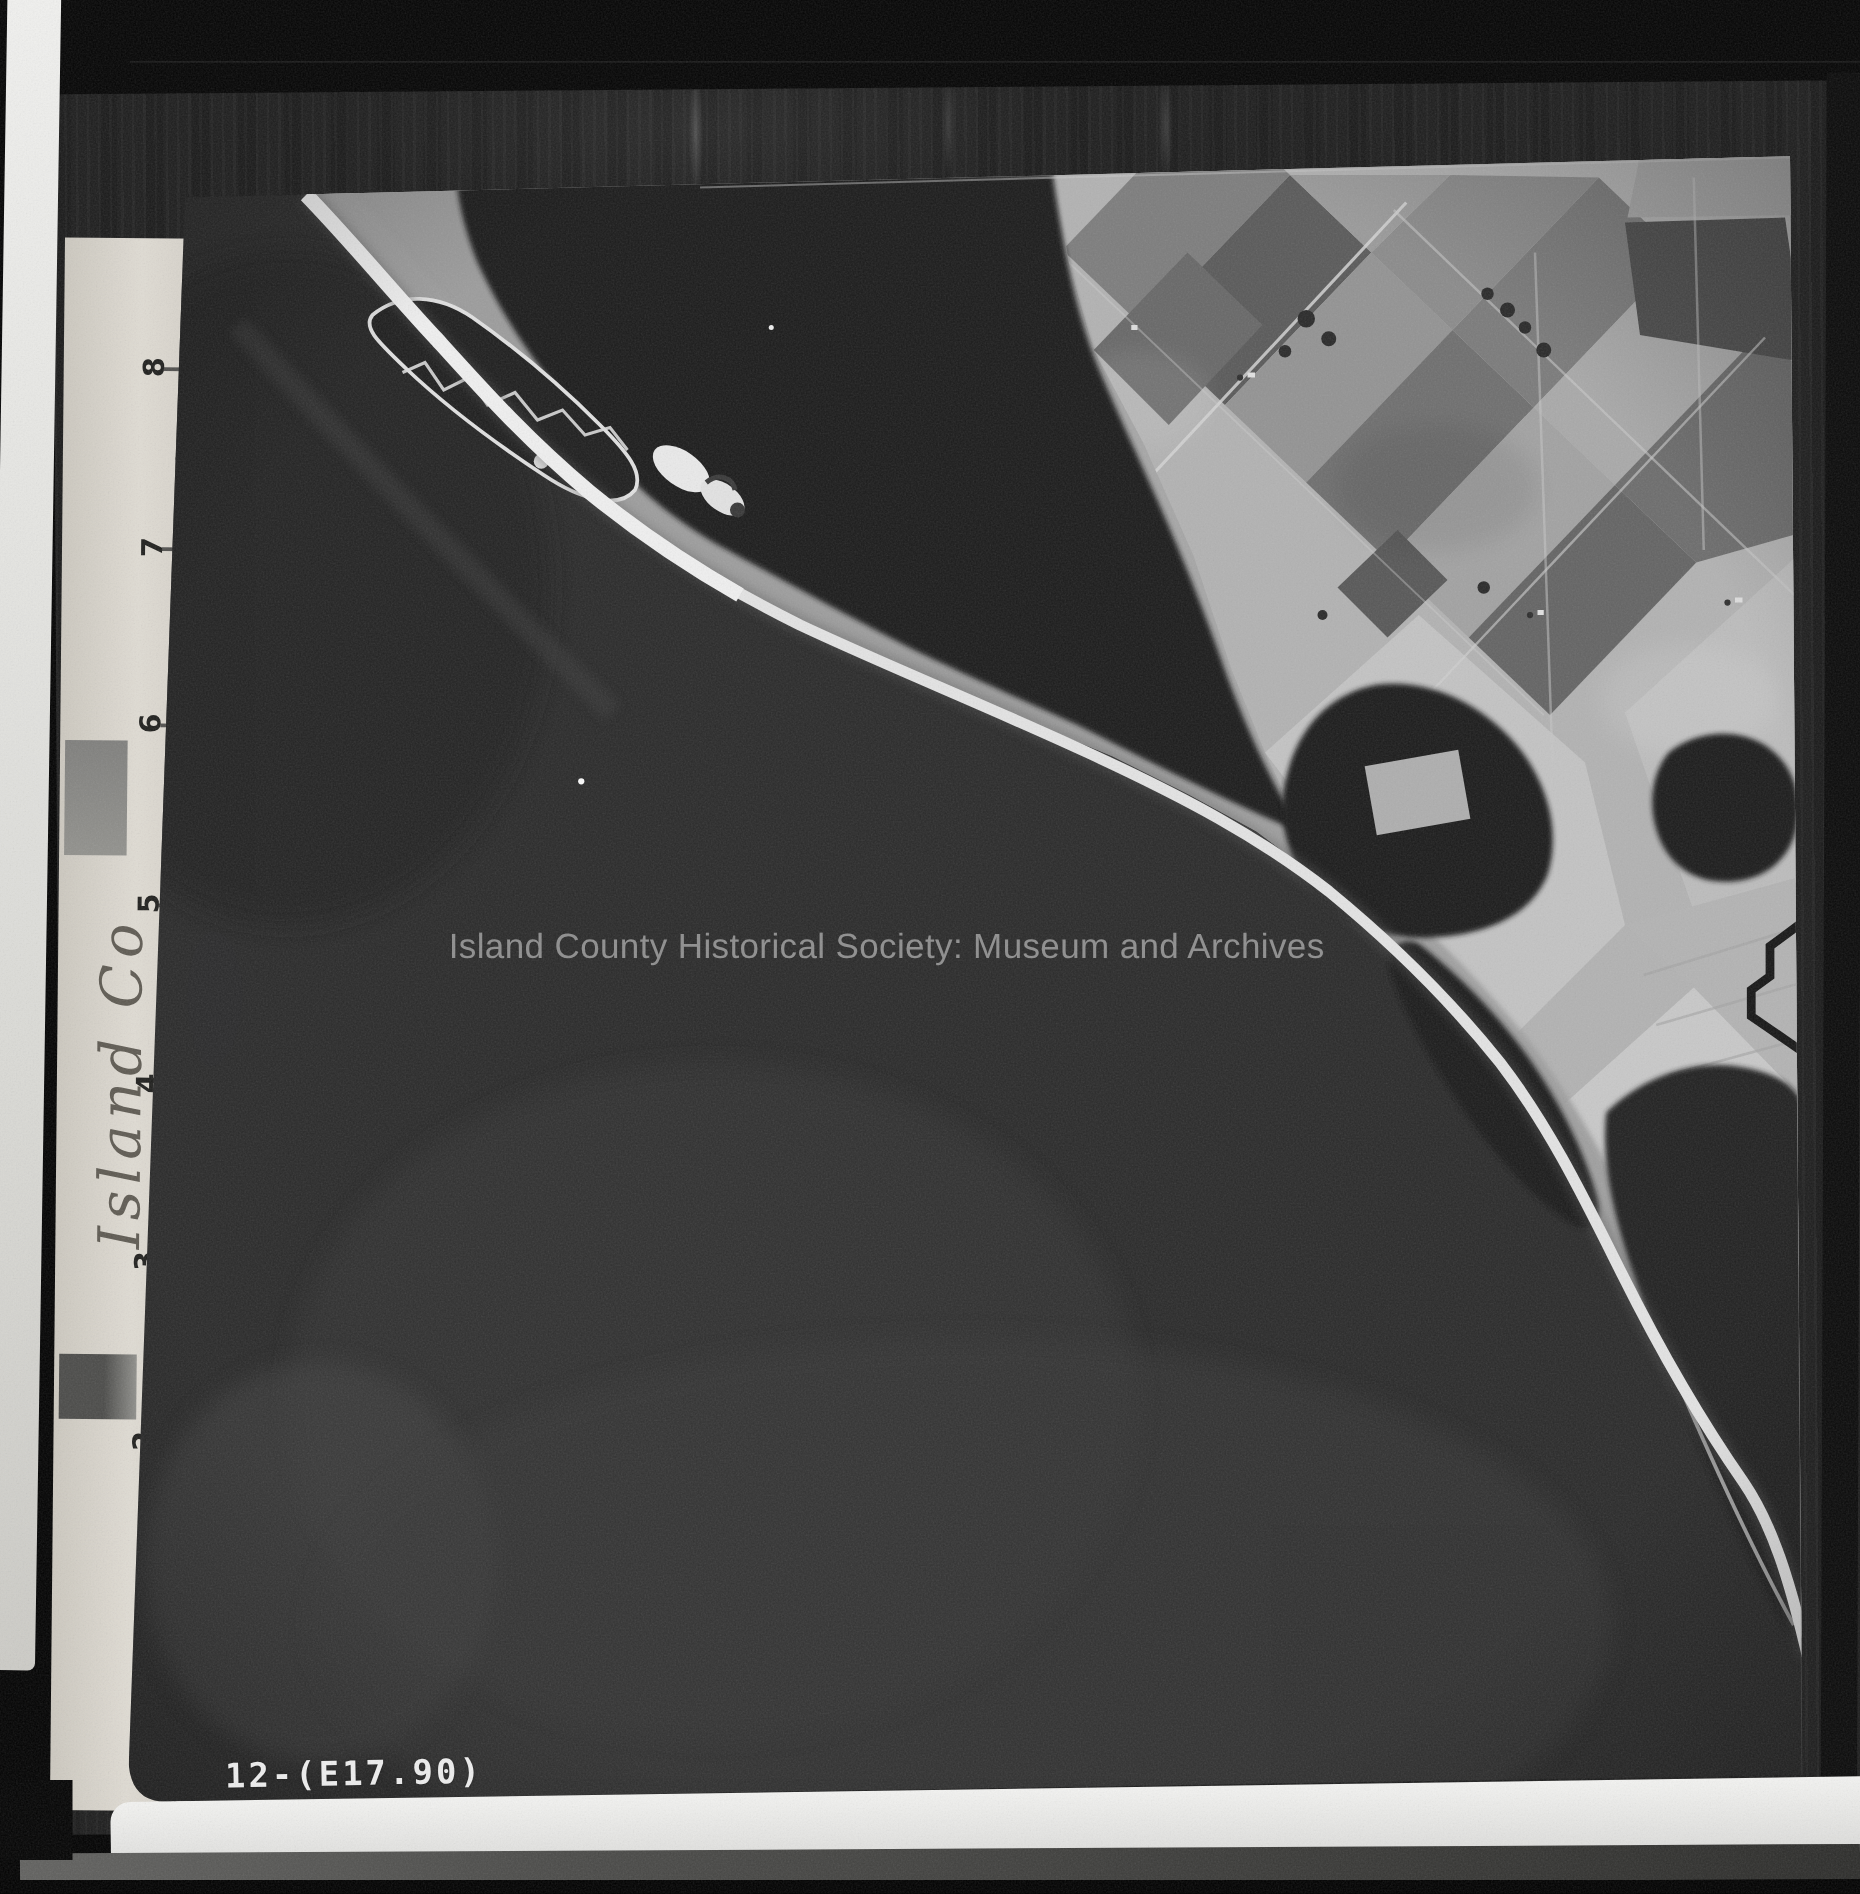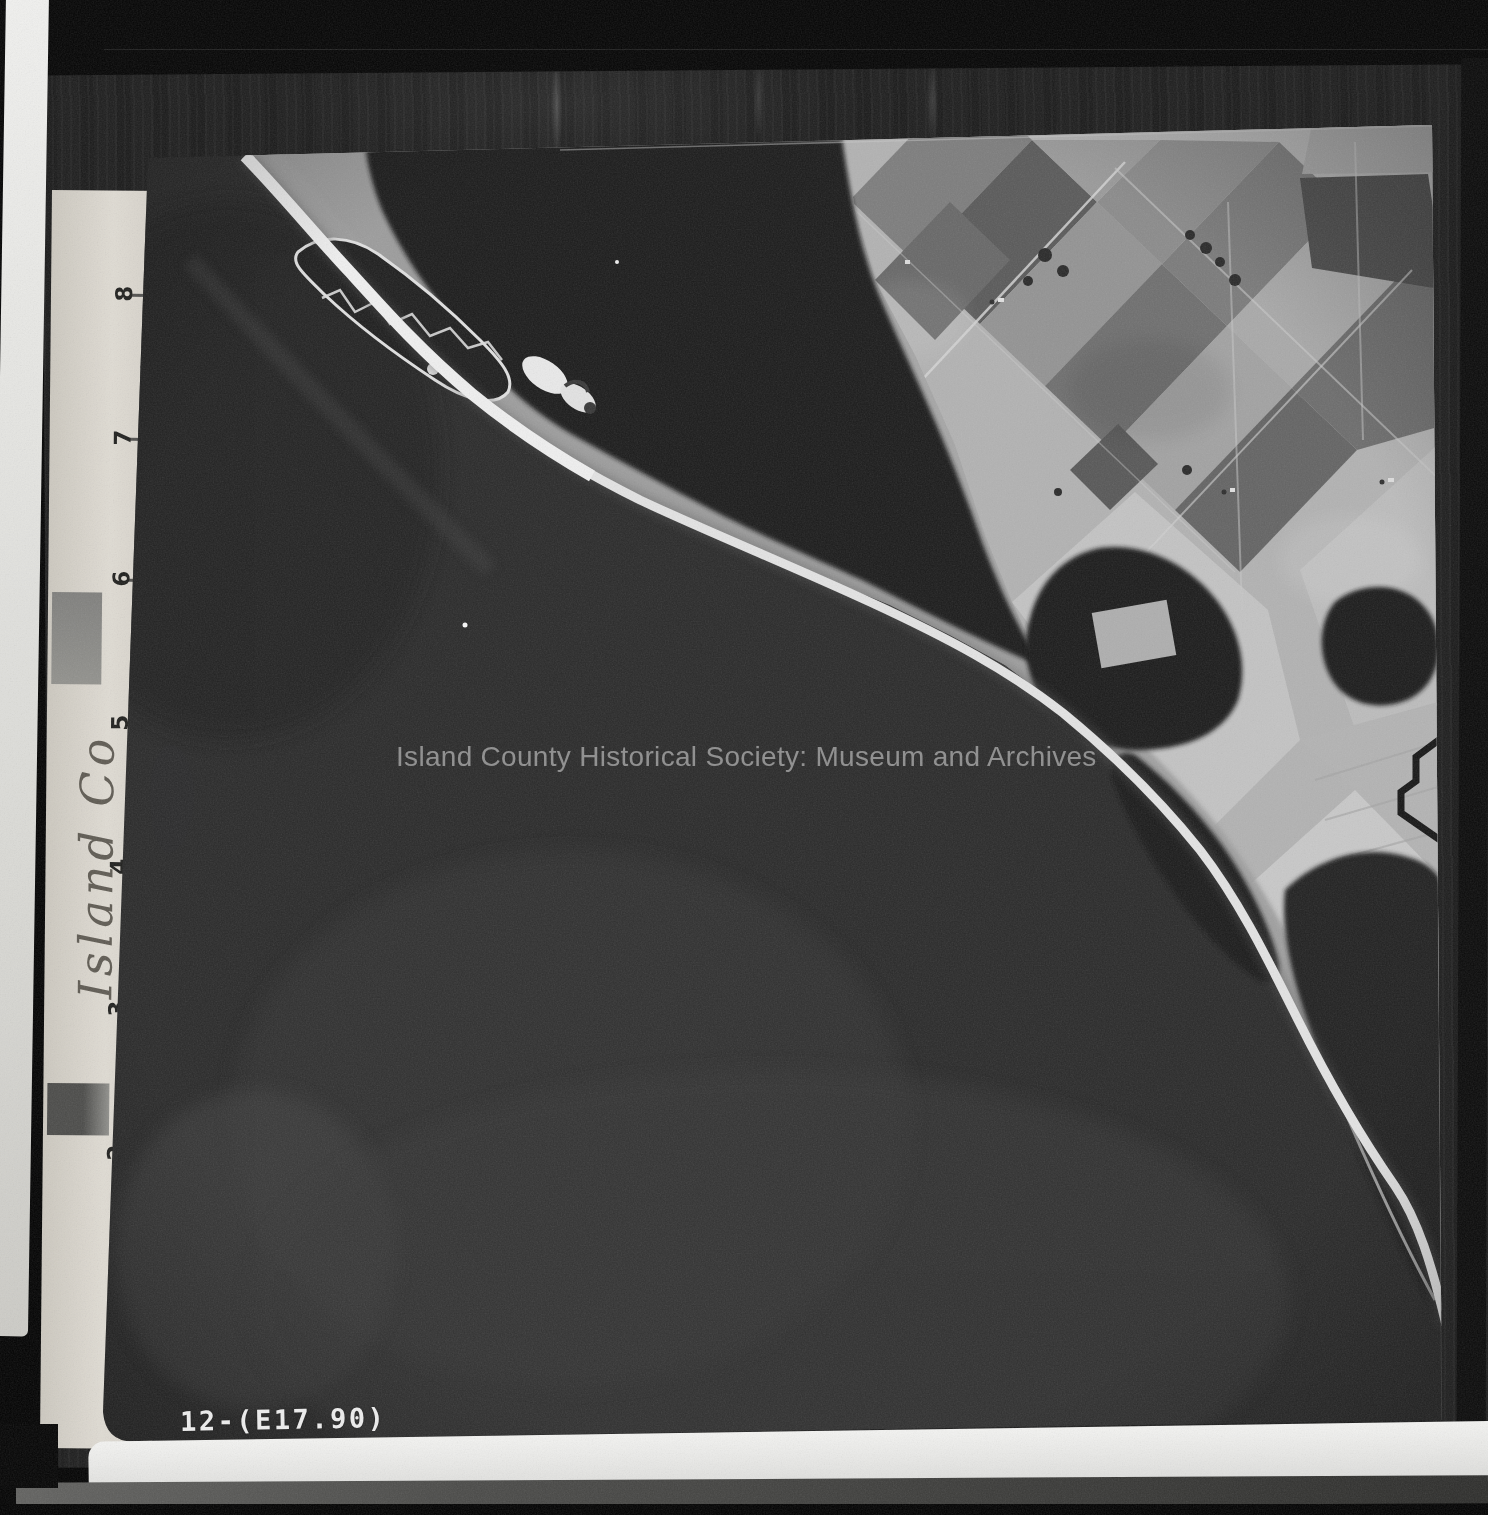--- a/index.html
+++ b/index.html
@@ -56,21 +56,21 @@
     transform:rotate(-0.85deg);transform-origin:top right;border-radius:16px 0 0 2px;}
   .bottom-gray{left:16px;top:1479px;width:1472px;height:28px;z-index:8;
     background:linear-gradient(90deg,#626260,#4b4b49 30%,#3a3a38 70%,#2e2e2c);
     transform:rotate(-0.3deg);}
   .bottom-black{left:0;top:1504px;width:1488px;height:11px;background:#020202;z-index:9;}
   .corner-black{left:0;top:1424px;width:58px;height:64px;background:#050505;z-index:10;}
 
   .photo-id{left:180px;top:1404px;z-index:11;
     font:700 27px "DejaVu Sans Mono",monospace;color:#ededed;letter-spacing:2.5px;
     transform:rotate(-1.1deg);text-shadow:0 0 2px rgba(0,0,0,.4);}
-  .watermark{left:396px;top:741px;z-index:12;white-space:nowrap;
+  .watermark{left:359px;top:741px;z-index:12;white-space:nowrap;
     font:400 28px "Liberation Sans",sans-serif;color:rgba(214,214,214,.58);letter-spacing:.3px;}
 
   .grain{left:0;top:0;z-index:13;pointer-events:none;opacity:.85;}
 </style>
 </head>
 <body>
 
 <div class="abs film-band"></div>
 <div class="abs top-black"></div>
 <div class="abs film-seam"></div>

